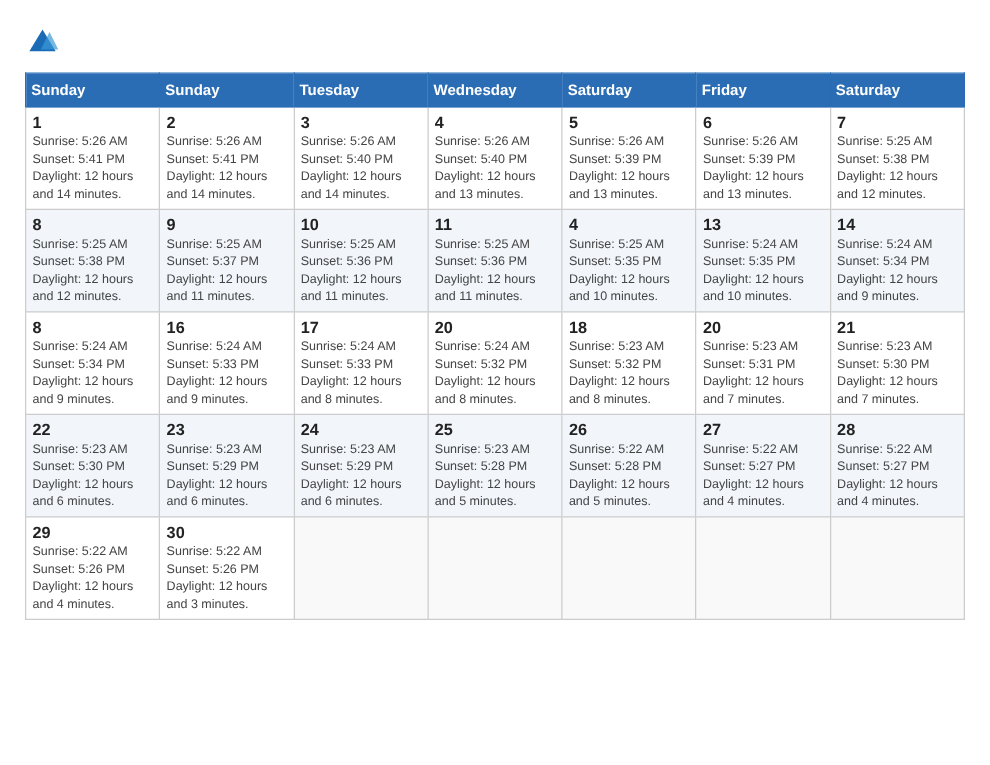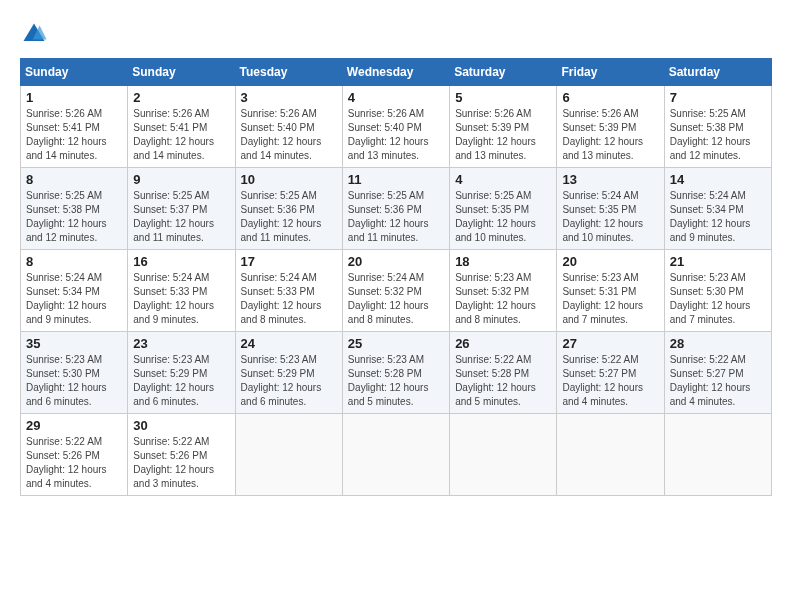--- a/index.html
+++ b/index.html
@@ -208,21 +208,21 @@
           <span class="day-number">20</span>
           <div class="day-info">Sunrise: 5:23 AM<br>Sunset: 5:31 PM<br>Daylight: 12 hours and 7 minutes.</div>
         </td>
         <td>
           <span class="day-number">21</span>
           <div class="day-info">Sunrise: 5:23 AM<br>Sunset: 5:30 PM<br>Daylight: 12 hours and 7 minutes.</div>
         </td>
       </tr>
       <tr class="week-row-even">
         <td>
-          <span class="day-number">35</span>
+          <span class="day-number">22</span>
           <div class="day-info">Sunrise: 5:23 AM<br>Sunset: 5:30 PM<br>Daylight: 12 hours and 6 minutes.</div>
         </td>
         <td>
           <span class="day-number">23</span>
           <div class="day-info">Sunrise: 5:23 AM<br>Sunset: 5:29 PM<br>Daylight: 12 hours and 6 minutes.</div>
         </td>
         <td>
           <span class="day-number">24</span>
           <div class="day-info">Sunrise: 5:23 AM<br>Sunset: 5:29 PM<br>Daylight: 12 hours and 6 minutes.</div>
         </td>

